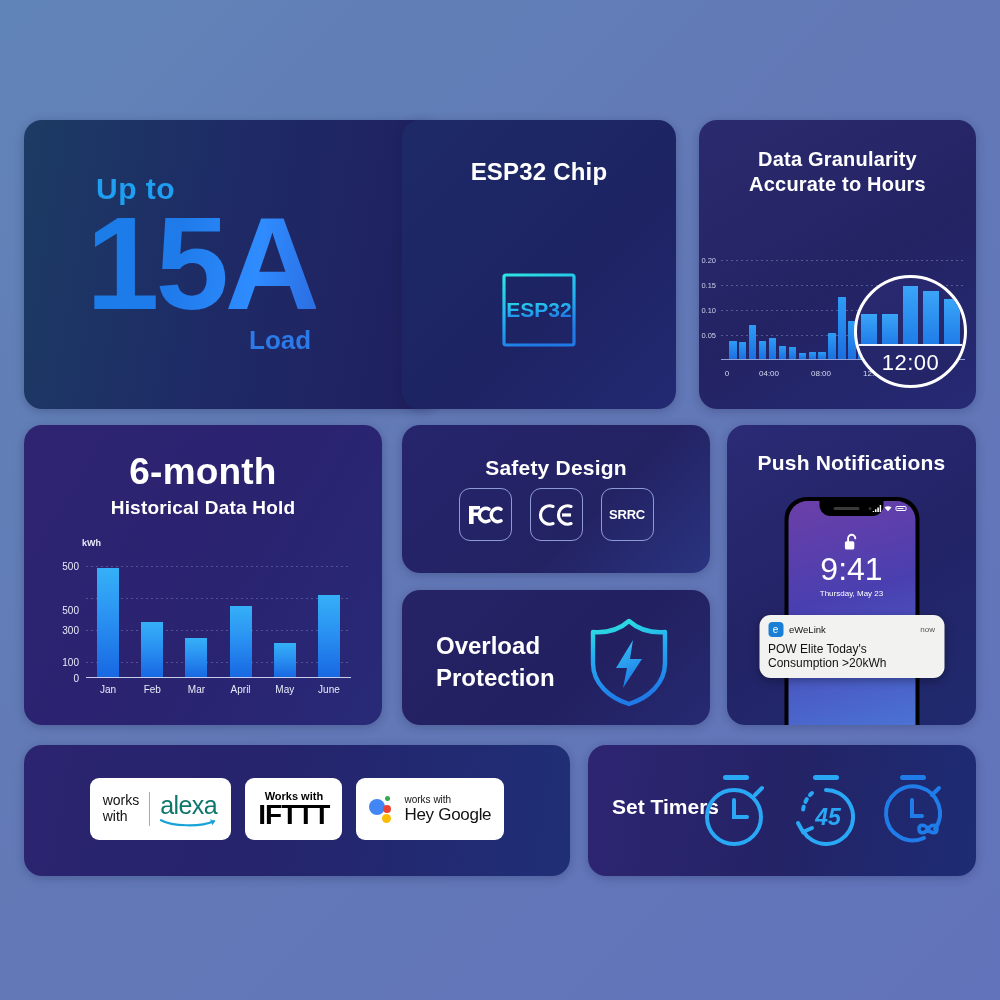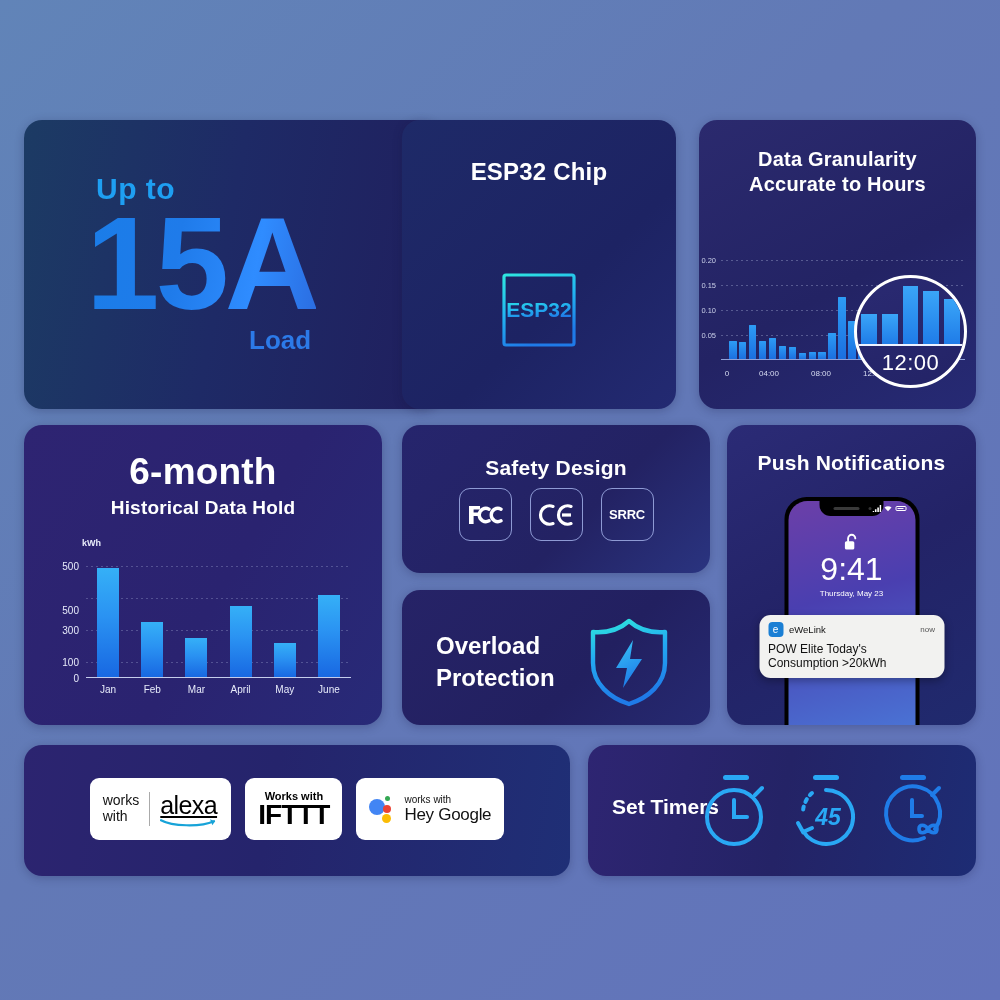--- a/index.html
+++ b/index.html
@@ -135,21 +135,21 @@
   .ew-now { font-size:8px; color:#555; }
   .notif-body { margin-top:5px; font-size:12px; color:#111; }
 
   
   .eco-row { position:absolute; left:0; right:0; top:33px; display:flex;
              justify-content:center; align-items:center; gap:14px; }
   .badge { background:#fff; border-radius:9px; height:62px; display:flex;
            align-items:center; justify-content:center; padding:0 13px; }
   .alexa-l { font-size:14px; color:#111; line-height:1.12; text-align:left; }
   .alexa-div { width:1px; height:34px; background:#aaa; margin:0 10px; }
-  .alexa-w { color:#000000; font-size:25px; letter-spacing:-.6px; position:relative;text-decoration:underline; }
+  .alexa-w { color:#0f766e; font-size:25px; letter-spacing:-.6px; position:relative; }
   .ifttt-s { font-size:11px; font-weight:bold; color:#000; }
   .ifttt-b { font-size:28px; font-weight:bold; color:#000; letter-spacing:-1px; line-height:.95; }
   .g-dots { position:relative; width:26px; height:26px; margin-right:9px; }
   .gd { position:absolute; border-radius:50%; }
   .goog-s { font-size:10px; color:#111; }
   .goog-b { font-size:17px; color:#111; letter-spacing:-.3px; }
 
   
   .timer-lbl { position:absolute; left:24px; top:50px; color:#fff; font-size:21px; font-weight:600; }
   .timer-row { position:absolute; right:24px; top:22px; display:flex; gap:18px; }

